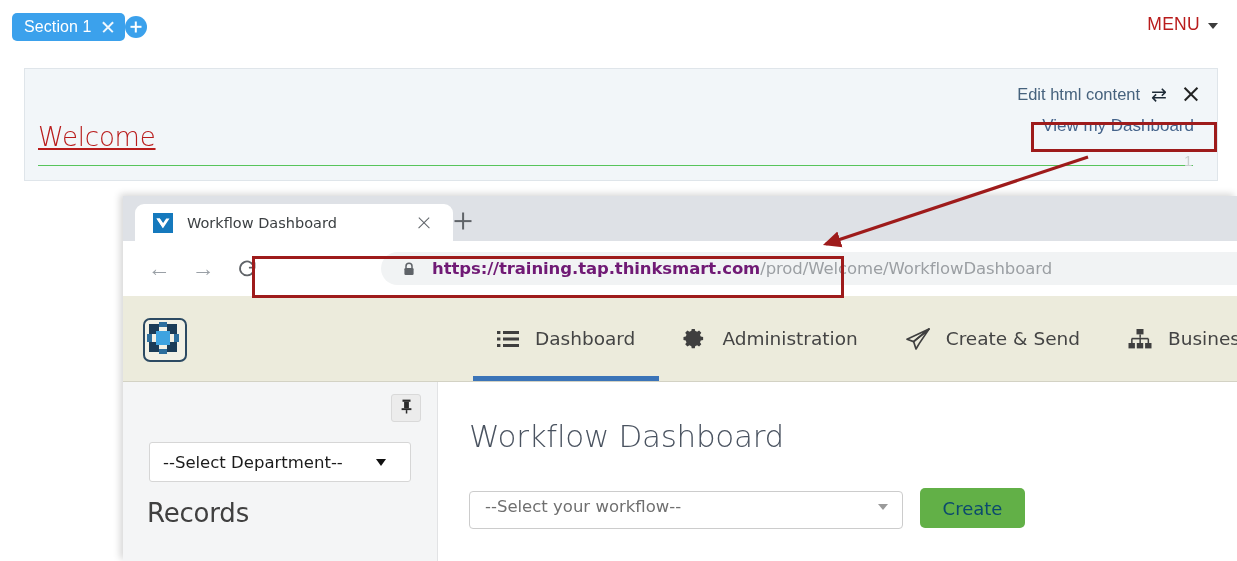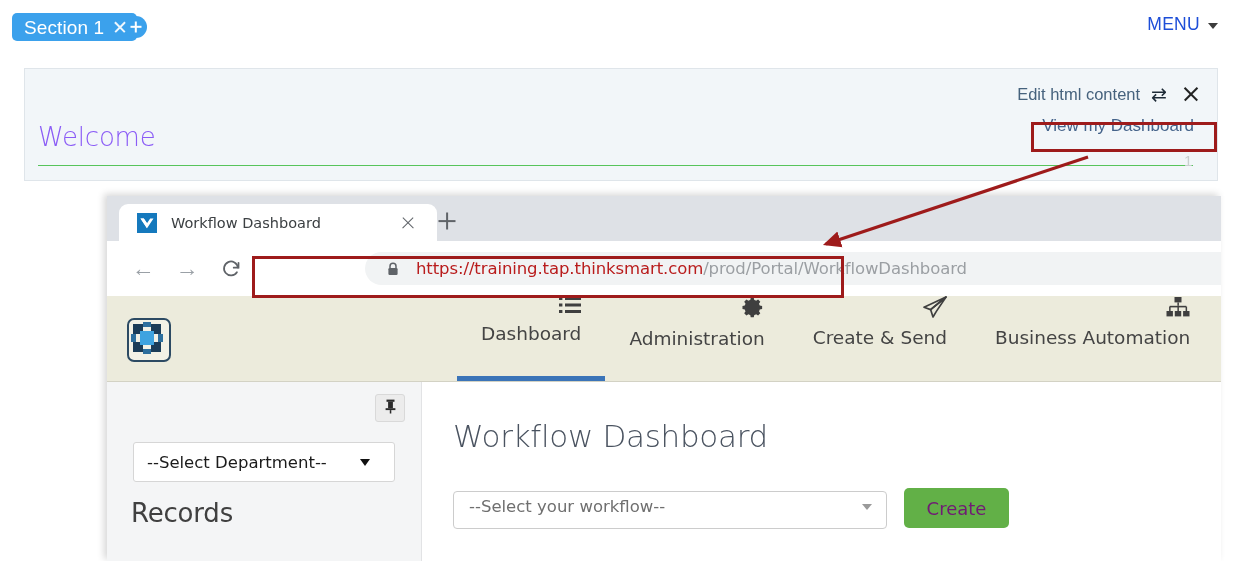--- a/index.html
+++ b/index.html
@@ -11,21 +11,21 @@
     position:relative;
   }
   .root{position:relative;width:1237px;height:561px;overflow:hidden;background:#fff;}
 
   
   .topbar{position:absolute;left:0;top:0;width:1237px;height:55px;background:#fff;}
   .section-tab{
     position:absolute;left:12px;top:13px;height:28px;
     background:#3ba1ec;border-radius:5px;
     display:flex;align-items:center;padding:0 10px 0 12px;gap:9px;
-    color:#fff;font-size:19px;letter-spacing:.1px;
+    color:#fff;font-size:16px;letter-spacing:.1px;
   }
   .section-tab .lbl{line-height:1;}
   .tab-x{
     width:14px;height:14px;position:relative;opacity:.92;
   }
   .tab-x:before,.tab-x:after{
     content:"";position:absolute;left:50%;top:50%;width:14px;height:1.6px;background:#fff;
     transform-origin:center;
   }
   .tab-x:before{transform:translate(-50%,-50%) rotate(45deg);}
@@ -37,21 +37,21 @@
   }
   .add-btn:before,.add-btn:after{
     content:"";position:absolute;left:50%;top:50%;background:#fff;
     transform:translate(-50%,-50%);
   }
   .add-btn:before{width:11px;height:2.4px;}
   .add-btn:after{width:2.4px;height:11px;}
 
   .menu{
     position:absolute;right:19px;top:14px;display:flex;align-items:center;gap:8px;
-    color:#1d4ed8;font-size:17.5px;letter-spacing:.3px;
+    color:#b91c1c;font-size:17.5px;letter-spacing:.3px;
   }
   .menu .caret{
     width:0;height:0;border-left:5px solid transparent;border-right:5px solid transparent;
     border-top:6px solid #3c3c3c;margin-top:3px;
   }
 
   
   .welcome-card{
     position:absolute;left:24px;top:68px;width:1194px;height:113px;
     background:#f2f6f9;border:1px solid #dfe5ea;box-sizing:border-box;
@@ -64,22 +64,22 @@
   .close-ico{
     width:17px;height:17px;position:relative;margin-left:4px;
   }
   .close-ico:before,.close-ico:after{
     content:"";position:absolute;left:50%;top:50%;width:18px;height:1.7px;background:#222;
   }
   .close-ico:before{transform:translate(-50%,-50%) rotate(45deg);}
   .close-ico:after{transform:translate(-50%,-50%) rotate(-45deg);}
 
   .welcome-title{
-    position:absolute;left:13px;top:53px;font-size:26px;color:#8b5cf6;
-    font-family:"DejaVu Sans", sans-serif;font-weight:300;letter-spacing:-.2px;
+    position:absolute;left:13px;top:53px;font-size:26px;color:#b91c1c;
+    font-family:"DejaVu Sans", sans-serif;font-weight:300;letter-spacing:-.2px;text-decoration:underline;
   }
   .green-rule{
     position:absolute;left:13px;top:96px;width:1155px;height:0;
     border-top:1px solid #57c45b;
   }
   .faint-one{
     position:absolute;left:1159px;top:83px;font-size:15px;color:#c9cfcf;
   }
 
   .view-dash{
@@ -87,21 +87,21 @@
     font-size:17px;color:#45638a;
     padding:2px 4px;white-space:nowrap;margin-left:27px;
   }
   .hl-box-dash{
     position:absolute;left:1031px;top:122px;width:186px;height:30px;
     border:3px solid #9e1b1b;box-sizing:border-box;pointer-events:none;
   }
 
   
   .browser{
-    position:absolute;left:107px;top:196px;width:1114px;height:365px;
+    position:absolute;left:123px;top:196px;width:1114px;height:365px;
     overflow:hidden;
     box-shadow:-3px -2px 7px rgba(0,0,0,.16);
   }
   .browser-chrome{
     position:absolute;left:0;top:0;width:1114px;height:45px;background:#dee1e6;
   }
   .chrome-tab{
     position:absolute;left:12px;top:8px;width:300px;height:37px;
     background:#fff;border-radius:9px 9px 0 0;
     display:flex;align-items:center;padding-left:18px;gap:14px;
@@ -137,42 +137,42 @@
   .nav-ico{width:44px;height:44px;display:flex;align-items:center;justify-content:center;
     color:#9aa0a6;font-size:23px;line-height:1;}
   .nav-ico.reload{color:#5f6368;font-size:22px;}
   .omnibox{
     position:absolute;left:258px;top:11px;width:1000px;height:33px;
     background:#f1f3f4;border-radius:17px;display:flex;align-items:center;padding-left:22px;gap:17px;
   }
   .lock{width:12px;height:14px;position:relative;flex:none;}
   .url-text{font-size:16.5px;color:#9b9fa3;white-space:nowrap;
     font-family:"DejaVu Sans", sans-serif;letter-spacing:-.1px;}
-  .url-text b{color:#b91c1c;font-weight:400;}
+  .url-text b{color:#701a75;font-weight:700;}
   .hl-box-url{
     position:absolute;left:252px;top:256px;width:592px;height:42px;
     border:3px solid #9e1b1b;box-sizing:border-box;pointer-events:none;z-index:40;
   }
 
   
   .appnav{
     position:absolute;left:0;top:100px;width:1114px;height:86px;background:#ecebdc;
     border-bottom:1px solid #d3d2c4;box-sizing:border-box;
   }
   .logo{
     position:absolute;left:20px;top:22px;width:40px;height:40px;
     border:2px solid #2c4a63;border-radius:7px;background:#f2f1e6;
   }
   .navitems{
     position:absolute;left:350px;top:0;height:85px;display:flex;align-items:center;gap:0;
   }
   .navitem{
-    display:flex;align-items:flex-end;gap:9px;height:85px;padding:0 24px;
+    display:flex;align-items:center;gap:16px;height:85px;padding:0 24px;
     font-size:18.5px;color:#444;white-space:nowrap;
-    font-family:"DejaVu Sans", sans-serif;position:relative;flex-direction:column;
+    font-family:"DejaVu Sans", sans-serif;position:relative;
   }
   .navitem.active:after{
     content:"";position:absolute;left:0;bottom:0;width:100%;height:5px;background:#3b74b8;
   }
   .nav-glyph{display:flex;align-items:center;justify-content:center;flex:none;color:#3f3f3f;}
 
   
   .appbody{position:absolute;left:0;top:186px;width:1114px;height:179px;background:#fff;}
   .sidebar{
     position:absolute;left:0;top:0;width:315px;height:179px;background:#f4f5f6;
@@ -205,21 +205,21 @@
     position:absolute;left:30px;top:109px;width:434px;height:38px;
     background:#fff;border:1px solid #ccc;border-radius:4px;box-sizing:border-box;
     display:flex;align-items:center;justify-content:space-between;padding:0 14px 7px 15px;
     font-size:16.5px;color:#6f6f6f;font-family:"DejaVu Sans", sans-serif;
   }
   .wf-caret{width:0;height:0;border-left:5px solid transparent;border-right:5px solid transparent;
     border-top:6px solid #9a9a9a;}
   .create-btn{
     position:absolute;left:481px;top:106px;width:105px;height:40px;
     background:#62b047;border-radius:5px;display:flex;align-items:center;justify-content:center;
-    color:#701a75;font-size:18px;font-family:"DejaVu Sans", sans-serif;
+    color:#0c4a6e;font-size:18px;font-family:"DejaVu Sans", sans-serif;
   }
 
   
   .arrow-layer{position:absolute;left:0;top:0;width:1237px;height:561px;pointer-events:none;z-index:50;}
 </style>
 </head>
 <body>
 
 <div class="root">
 
@@ -286,21 +286,21 @@
           </svg>
         </span>
       </div>
       <div class="omnibox">
         <span class="lock">
           <svg width="12" height="14" viewBox="0 0 12 14">
             <path d="M3 6 V4.2 A3 3 0 0 1 9 4.2 V6" fill="none" stroke="#5f6368" stroke-width="1.5"></path>
             <rect x="1.4" y="6" width="9.2" height="7" rx="1.2" fill="#5f6368"></rect>
           </svg>
         </span>
-        <span class="url-text"><b>https://training.tap.thinksmart.com</b><span>/prod/Portal/WorkflowDashboard</span></span>
+        <span class="url-text"><b>https://training.tap.thinksmart.com</b><span>/prod/Welcome/WorkflowDashboard</span></span>
       </div>
     </div>
 
     <div class="appnav">
       <div class="logo">
         <svg width="36" height="36" viewBox="0 0 36 36">
           <rect x="4" y="4" width="10" height="10" fill="#1b3c58"></rect>
           <rect x="22" y="4" width="10" height="10" fill="#1b3c58"></rect>
           <rect x="4" y="22" width="10" height="10" fill="#1b3c58"></rect>
           <rect x="22" y="22" width="10" height="10" fill="#1b3c58"></rect>

